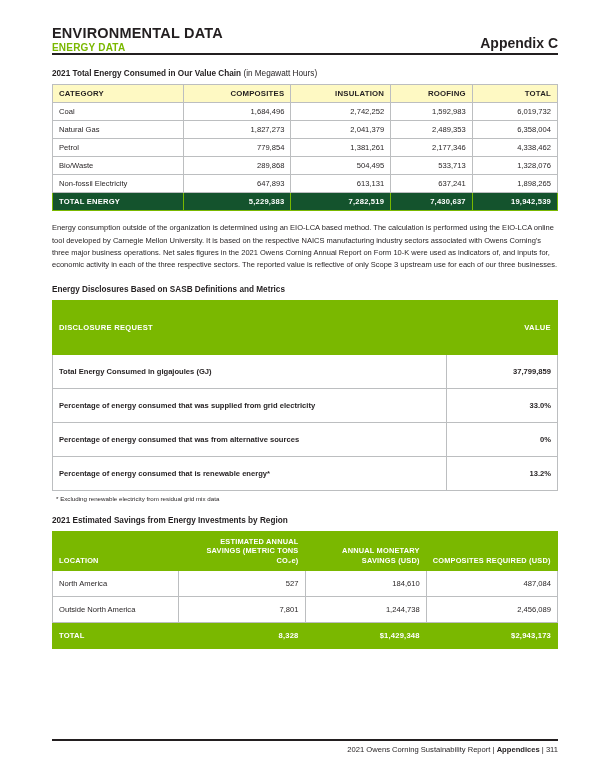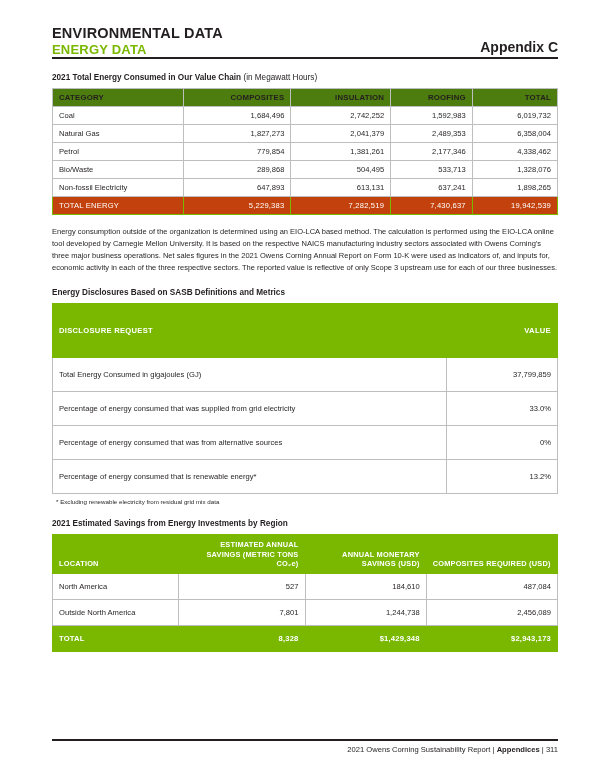--- a/index.html
+++ b/index.html
@@ -34,21 +34,21 @@
     line-height: 1.08;
   }
   .title-main {
     font-size: 14.5px;
     font-weight: bold;
     letter-spacing: 0.2px;
     color: #231f20;
     margin: 0;
   }
   .title-sub {
-    font-size: 13px;
+    font-size: 10px;
     font-weight: bold;
     letter-spacing: 0.2px;
     color: #7ab800;
     margin: 1px 0 0 0;
   }
   .appendix-label {
     font-size: 14px;
     font-weight: bold;
     color: #231f20;
     padding-bottom: 2px;
@@ -70,36 +70,36 @@
     border-collapse: collapse;
     font-size: 7.6px;
   }
   table.energy-table th,
   table.energy-table td {
     border: 1px solid #bcbec0;
     padding: 4px 6px;
     vertical-align: middle;
   }
   thead th {
-    background: #4d7c0f;
+    background: #fef9c3;
     font-weight: bold;
     font-size: 7.8px;
     color: #231f20;
     letter-spacing: 0.2px;
   }
   .t-left { text-align: left; }
   .t-right { text-align: right; }
 
   tbody td {
     font-size: 7.6px;
   }
   tr.total-row td {
-    background: #c2410c;
+    background: #14532d;
     color: #ffffff;
-    font-weight: normal;
+    font-weight: bold;
     border: 1px solid #7ab800;
     letter-spacing: 0.2px;
   }
 
   
   table.disclosure-table {
     border-collapse: collapse;
     width: 100%;
     font-size: 7.6px;
   }
@@ -108,20 +108,21 @@
     color: #ffffff;
     font-weight: bold;
     font-size: 7.6px;
     padding: 22px 6px;
     border: 1px solid #7ab800;
     letter-spacing: 0.3px;
   }
   table.disclosure-table td {
     border: 1px solid #bcbec0;
     padding: 12px 6px;
+    font-weight: bold;
   }
 
   
   table.savings-table {
     border-collapse: collapse;
     width: 100%;
     font-size: 7.6px;
   }
   table.savings-table th {
     background: #7ab800;

